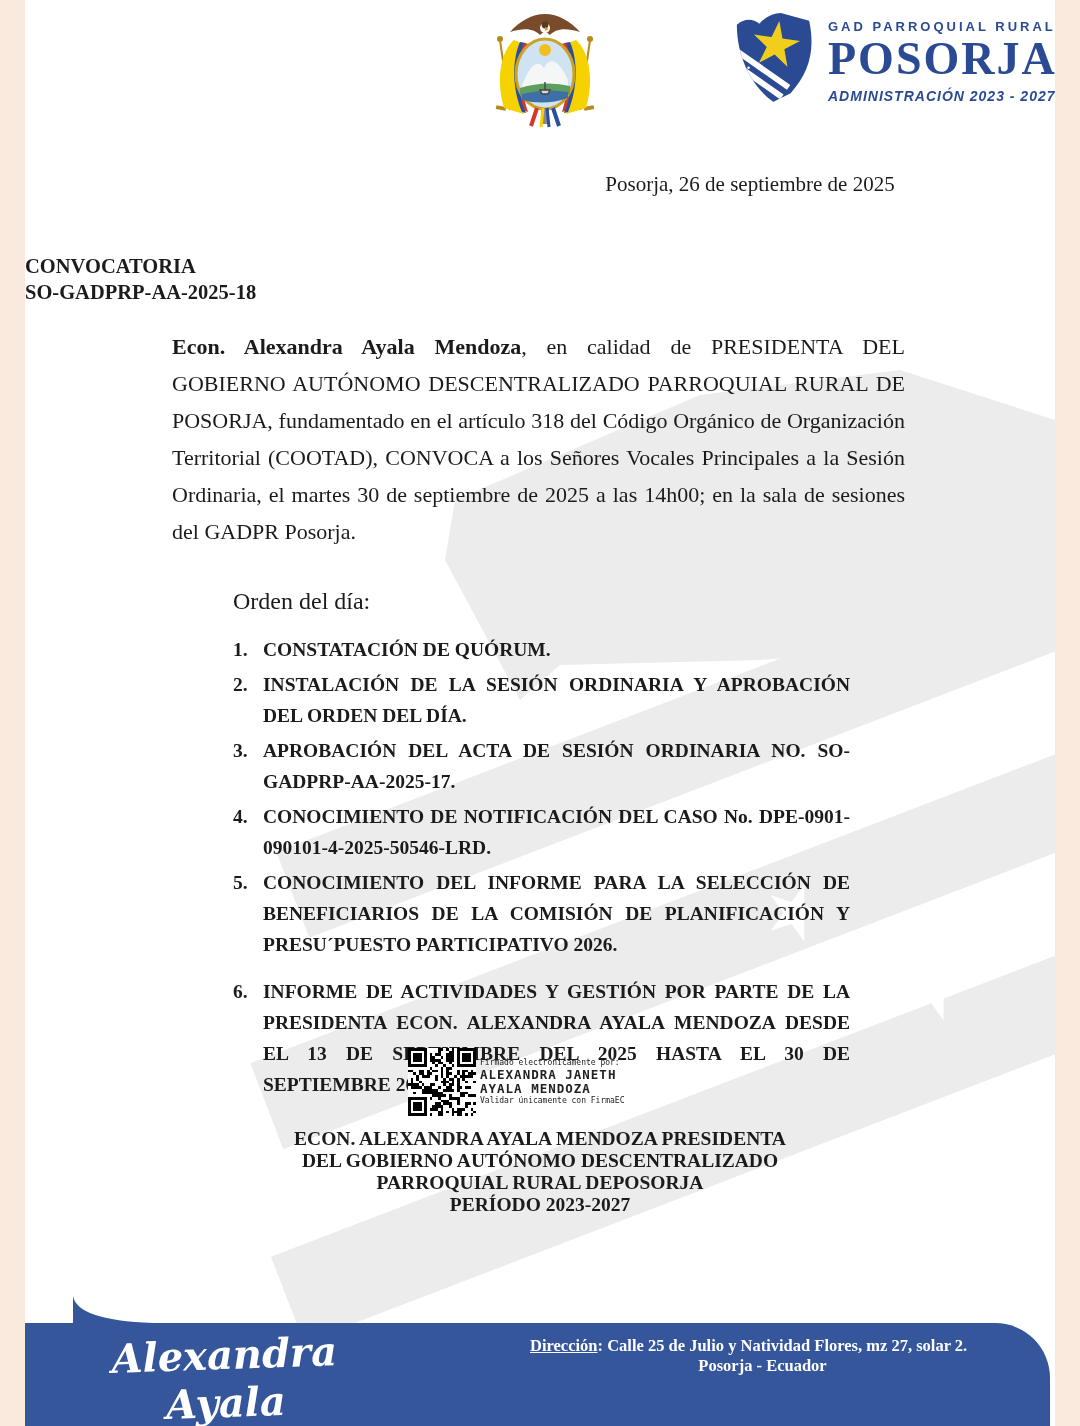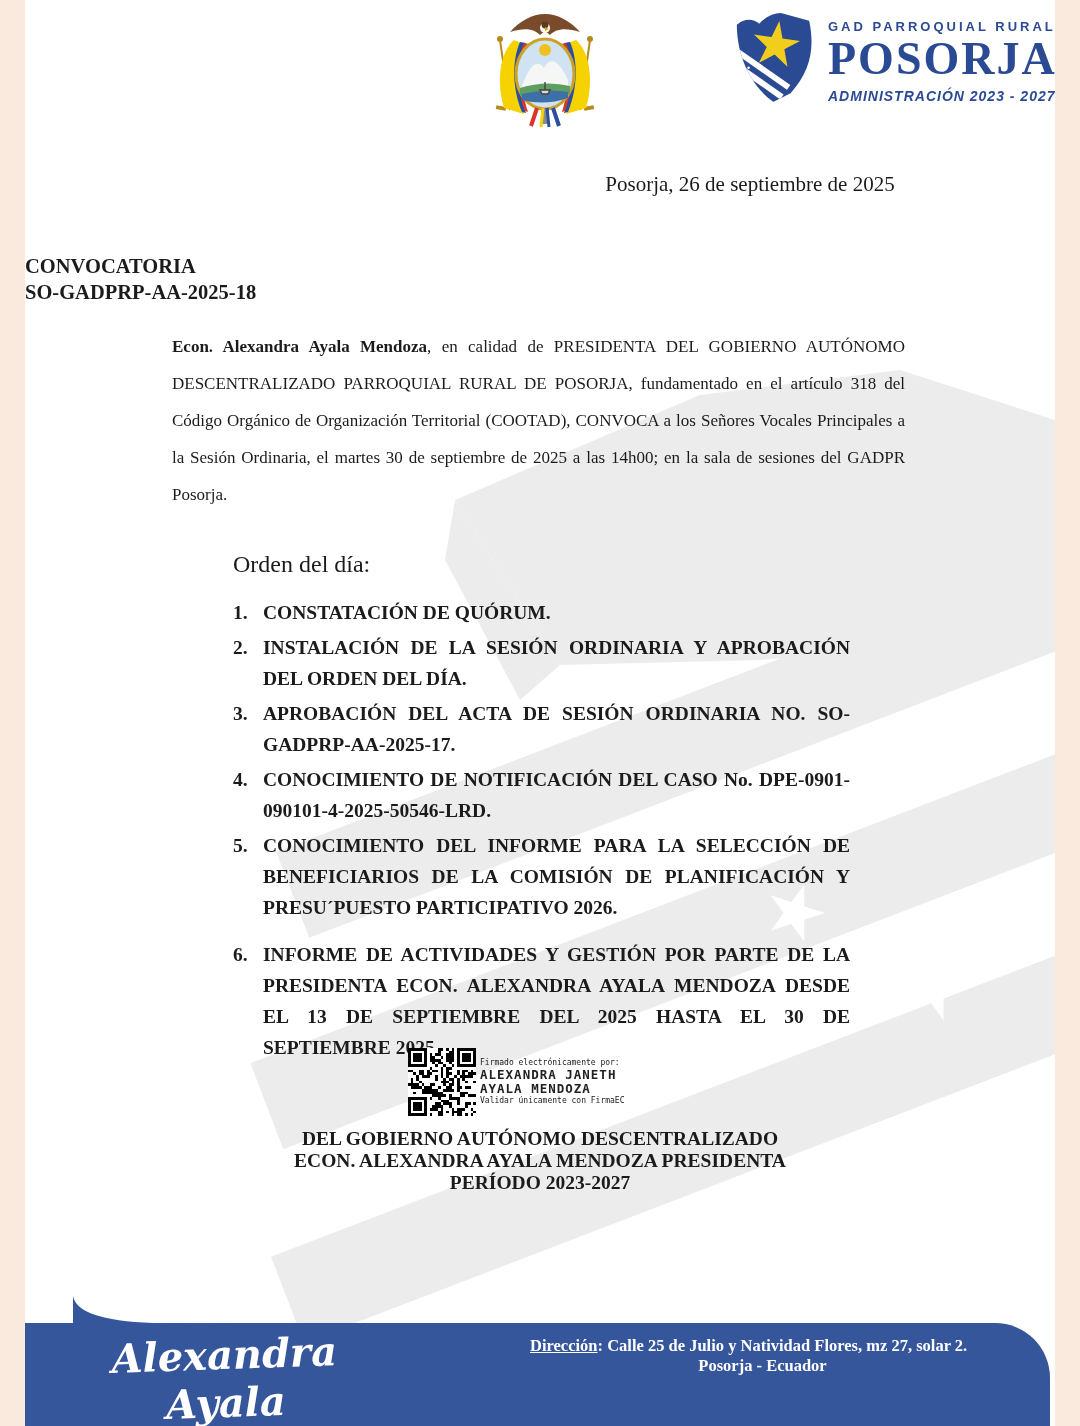--- a/index.html
+++ b/index.html
@@ -22,21 +22,21 @@
              letter-spacing:2px;color:#2b4a94;margin-top:2px;}
   .logo-line2{font-family:"Liberation Sans",sans-serif;font-weight:bold;font-style:italic;
               font-size:14px;letter-spacing:1px;color:#2b4a94;margin-top:6px;}
 
   .dateline{position:absolute;left:420px;top:172px;width:660px;text-align:center;font-size:21px;}
 
   .title{position:absolute;left:25px;right:25px;top:253px;text-align:left;
          font-weight:bold;font-size:20.5px;line-height:26px;}
 
   .bodycol{position:absolute;left:172px;top:328px;width:733px;}
-  .para{margin:0;font-size:17px;line-height:37px;text-align:justify;}
+  .para{margin:0;font-size:22px;line-height:37px;text-align:justify;}
   .orden{margin:38px 0 19px 61px;font-weight:normal;font-size:24px;}
   .agenda{margin-left:61px;width:617px;}
   .item{display:flex;font-weight:bold;font-size:19.5px;line-height:31px;margin-bottom:4px;}
   .item.gap-before{margin-top:16px;}
   .item .num{flex:none;width:30px;}
   .item .txt{flex:1;text-align:justify;}
 
   
   .qr-row{position:absolute;left:400px;top:1048px;display:flex;align-items:center;padding-left:8px;}
   .qr{width:68px;height:68px;flex:none;}
@@ -410,22 +410,23 @@
           </svg></div>
       <div class="stamp">
         <div class="s1">Firmado electrónicamente por:</div>
         <div class="sname">ALEXANDRA JANETH</div>
         <div class="sname">AYALA MENDOZA</div>
         <div class="s1">Validar únicamente con FirmaEC</div>
       </div>
     </div>
 
     <div class="sigblock">
+      <div>ECON. ALEXANDRA AYALA MENDOZA PRESIDENTA</div>
       <div>DEL GOBIERNO AUTÓNOMO DESCENTRALIZADO</div>
-      <div>ECON. ALEXANDRA AYALA MENDOZA PRESIDENTA</div>
+      <div>PARROQUIAL RURAL DEPOSORJA</div>
       <div>PERÍODO 2023-2027</div>
     </div>
   </div>
 
   <div class="edge edge-left"></div>
   <div class="edge edge-right"></div>
 
   <div class="footer">
     <svg class="swoosh" width="240" height="40" viewBox="0 0 240 40">
       <path d="M0,40 L0,4 C3,20 28,29 80,31 L240,33 L240,40 Z" fill="#35569b"></path>

